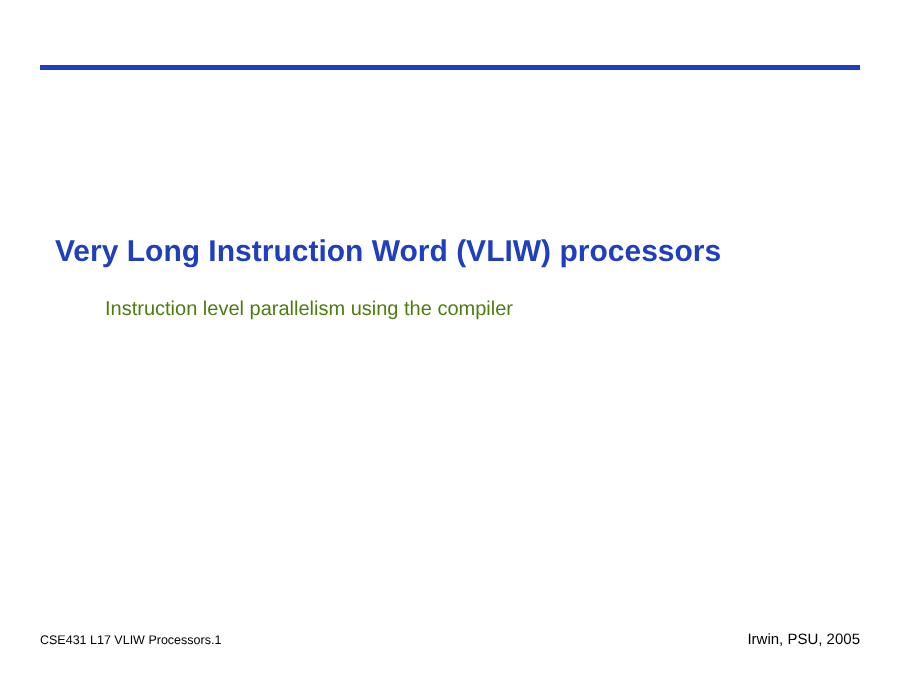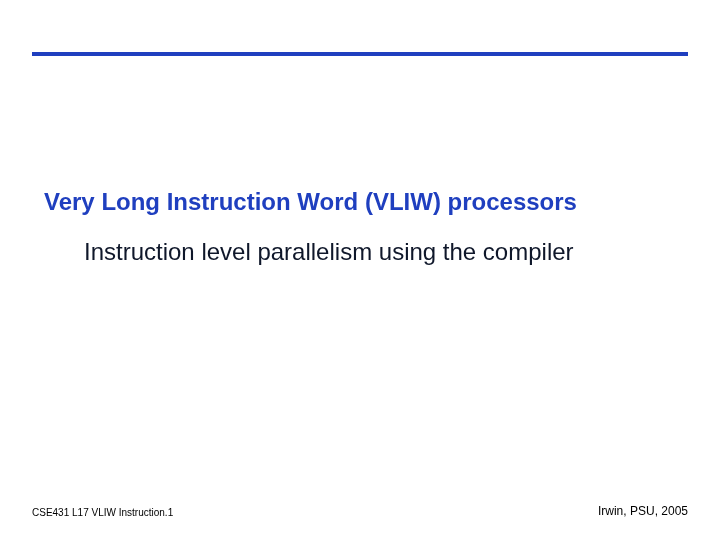--- a/index.html
+++ b/index.html
@@ -26,22 +26,22 @@
     color: #1f3fbf;
     font-weight: bold;
     font-size: 24px;
     line-height: 1.2;
   }
   .subtitle {
     position: absolute;
     top: 238px;
     left: 84px;
     right: 40px;
-    color: #0f172a;
-    font-size: 24px;
+    color: #4d7c0f;
+    font-size: 16px;
     line-height: 1.2;
   }
   .footer-left {
     position: absolute;
     left: 32px;
     bottom: 22px;
     font-size: 10px;
     color: #000000;
   }
   .footer-right {
@@ -55,16 +55,16 @@
 </head>
 <body>
 
 <div class="slide">
   <div class="top-rule"></div>
 
   <div class="title">Very Long Instruction Word (VLIW) processors</div>
 
   <div class="subtitle">Instruction level parallelism using the compiler</div>
 
-  <div class="footer-left">CSE431 L17 VLIW Instruction.1</div>
+  <div class="footer-left">CSE431 L17 VLIW Processors.1</div>
 
   <div class="footer-right">Irwin, PSU, 2005</div>
 </div>
 
 </body></html>

